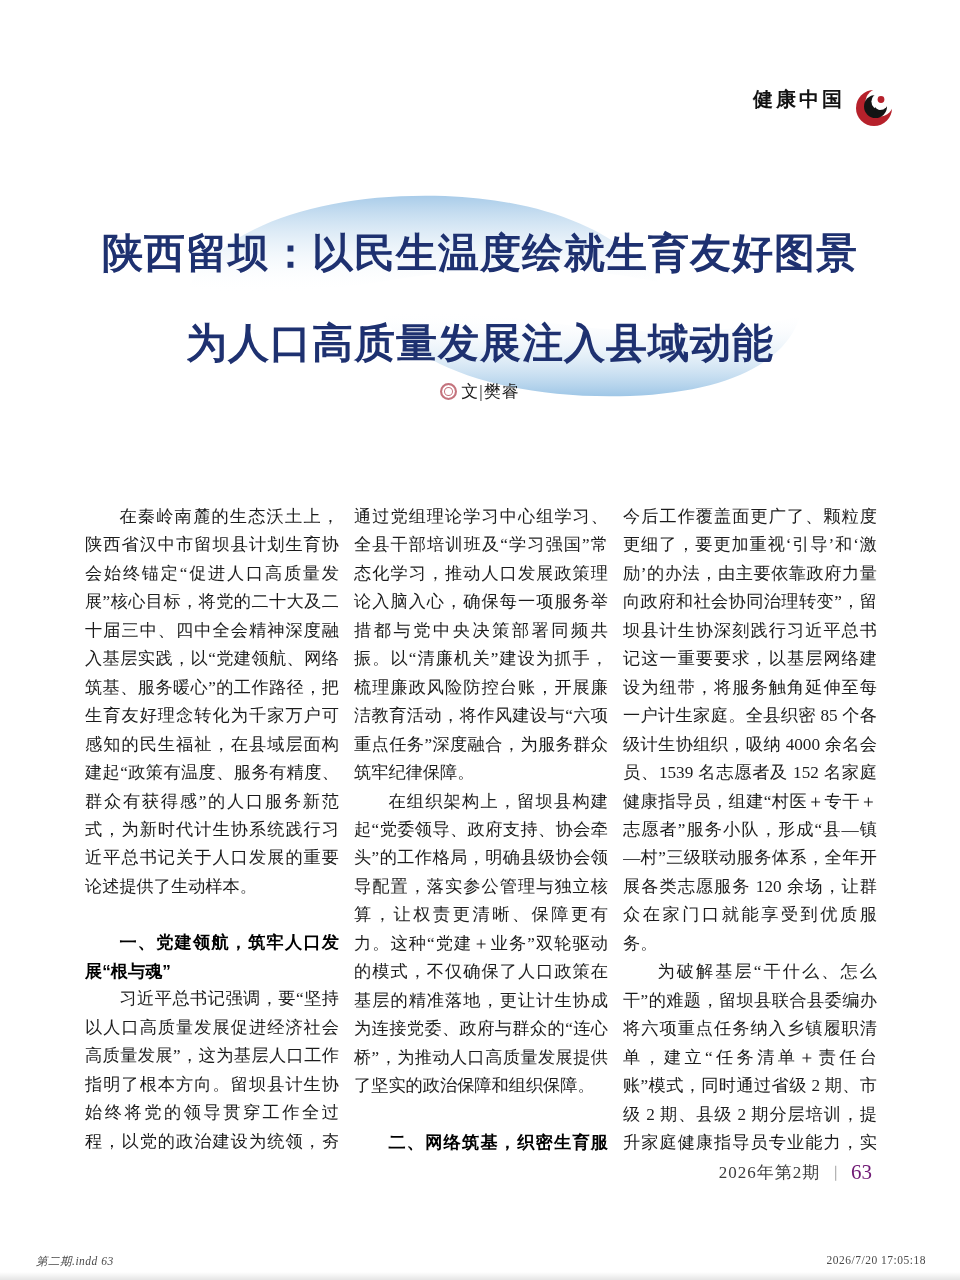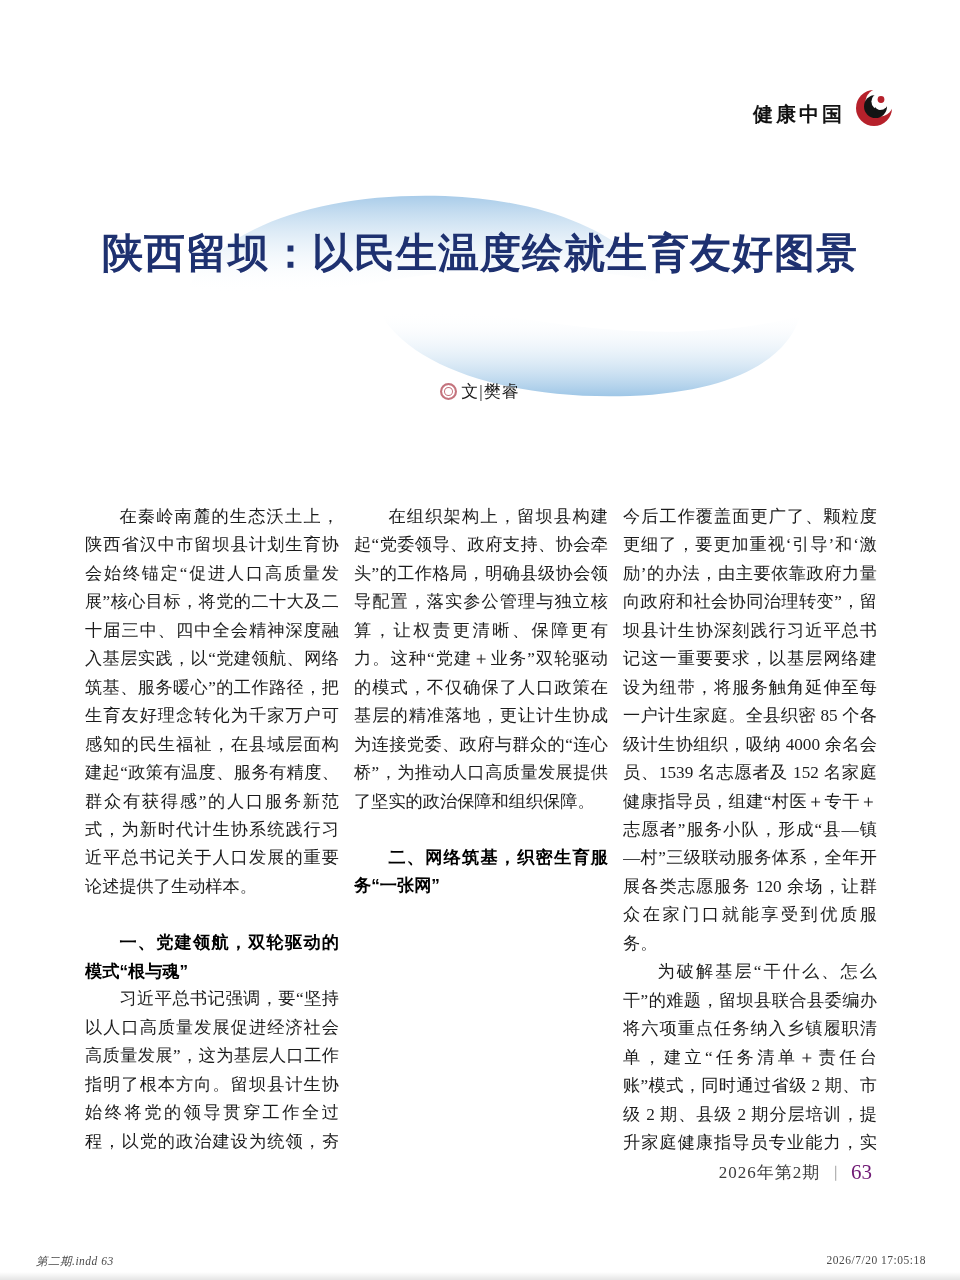--- a/index.html
+++ b/index.html
@@ -5,21 +5,21 @@
   html,body{margin:0;padding:0;background:#e8e8e8;}
   .page{
     position:relative;width:960px;height:1280px;background:#ffffff;
     margin:0 auto;overflow:hidden;
     font-family:"Liberation Serif","DejaVu Serif",serif;color:#1c1c1c;
   }
   .page::after{content:"";position:absolute;left:0;right:0;bottom:0;height:8px;
     background:linear-gradient(to bottom,rgba(0,0,0,0),rgba(0,0,0,0.10));pointer-events:none;}
 
   
-  .masthead{position:absolute;top:86px;right:64px;display:flex;align-items:flex-end;gap:9px;}
+  .masthead{position:absolute;top:86px;right:64px;display:flex;align-items:flex-start;gap:9px;}
   .brand{font-size:20px;font-weight:700;letter-spacing:3px;color:#121212;}
   .logo{width:42px;height:42px;display:block;}
 
   
   .blobs{position:absolute;top:170px;left:0;width:960px;height:240px;pointer-events:none;}
   .title-block{position:absolute;top:208px;left:0;width:100%;text-align:center;
     font-weight:700;color:#1e3170;font-size:41px;line-height:90px;letter-spacing:1px;}
   .byline{position:absolute;top:380px;left:0;width:100%;display:flex;justify-content:center;
     align-items:center;gap:4px;}
   .byline-ring{width:13px;height:13px;border-radius:50%;border:2px solid #c4737d;
@@ -76,34 +76,36 @@
       </linearGradient>
     </defs>
     <path d="M188,118 C225,52 330,22 445,26 C550,30 622,64 658,112
              C565,92 472,96 392,110 C310,124 238,126 188,118 Z" fill="url(#gTop)"></path>
     <path d="M382,146 C415,200 515,230 630,226 C735,222 788,188 800,146
              C715,168 625,164 545,152 C465,140 418,140 382,146 Z" fill="url(#gBot)"></path>
   </svg>
 
   <div class="title-block">
     <div>陕西留坝：以民生温度绘就生育友好图景</div>
+    <div>为人口高质量发展注入县域动能</div>
   </div>
 
   <div class="byline">
     <span class="byline-ring"></span>
     <span class="byline-text">文|樊睿</span>
   </div>
 
   <div class="columns">
     <div class="col">
       <p class="indent">在秦岭南麓的生态沃土上，陕西省汉中市留坝县计划生育协会始终锚定“促进人口高质量发展”核心目标，将党的二十大及二十届三中、四中全会精神深度融入基层实践，以“党建领航、网络筑基、服务暖心”的工作路径，把生育友好理念转化为千家万户可感知的民生福祉，在县域层面构建起“政策有温度、服务有精度、群众有获得感”的人口服务新范式，为新时代计生协系统践行习近平总书记关于人口发展的重要论述提供了生动样本。</p>
-      <h3>一、党建领航，双轮驱动的模式“根与魂”</h3>
+      <h3>一、党建领航，筑牢人口发展“根与魂”</h3>
       <p class="indent">习近平总书记强调，要“坚持以人口高质量发展促进经济社会高质量发展”，这为基层人口工作指明了根本方向。留坝县计生协始终将党的领导贯穿工作全过程，以党的政治建设为统领，夯实人口服务根基。严格落实“第一议题”制度，</p>
     </div>
     <div class="col">
+      <p>通过党组理论学习中心组学习、全县干部培训班及“学习强国”常态化学习，推动人口发展政策理论入脑入心，确保每一项服务举措都与党中央决策部署同频共振。以“清廉机关”建设为抓手，梳理廉政风险防控台账，开展廉洁教育活动，将作风建设与“六项重点任务”深度融合，为服务群众筑牢纪律保障。</p>
       <p class="indent">在组织架构上，留坝县构建起“党委领导、政府支持、协会牵头”的工作格局，明确县级协会领导配置，落实参公管理与独立核算，让权责更清晰、保障更有力。这种“党建＋业务”双轮驱动的模式，不仅确保了人口政策在基层的精准落地，更让计生协成为连接党委、政府与群众的“连心桥”，为推动人口高质量发展提供了坚实的政治保障和组织保障。</p>
       <h3>二、网络筑基，织密生育服务“一张网”</h3>
 
     </div>
     <div class="col">
       <p>今后工作覆盖面更广了、颗粒度更细了，要更加重视‘引导’和‘激励’的办法，由主要依靠政府力量向政府和社会协同治理转变”，留坝县计生协深刻践行习近平总书记这一重要要求，以基层网络建设为纽带，将服务触角延伸至每一户计生家庭。全县织密 85 个各级计生协组织，吸纳 4000 余名会员、1539 名志愿者及 152 名家庭健康指导员，组建“村医＋专干＋志愿者”服务小队，形成“县—镇—村”三级联动服务体系，全年开展各类志愿服务 120 余场，让群众在家门口就能享受到优质服务。</p>
       <p class="indent">为破解基层“干什么、怎么干”的难题，留坝县联合县委编办将六项重点任务纳入乡镇履职清单，建立“任务清单＋责任台账”模式，同时通过省级 2 期、市级 2 期、县级 2 期分层培训，提升家庭健康指导员专业能力，实现全县家庭健康指导覆盖率超 90%，相关经验获中</p>
     </div>
   </div>
 

